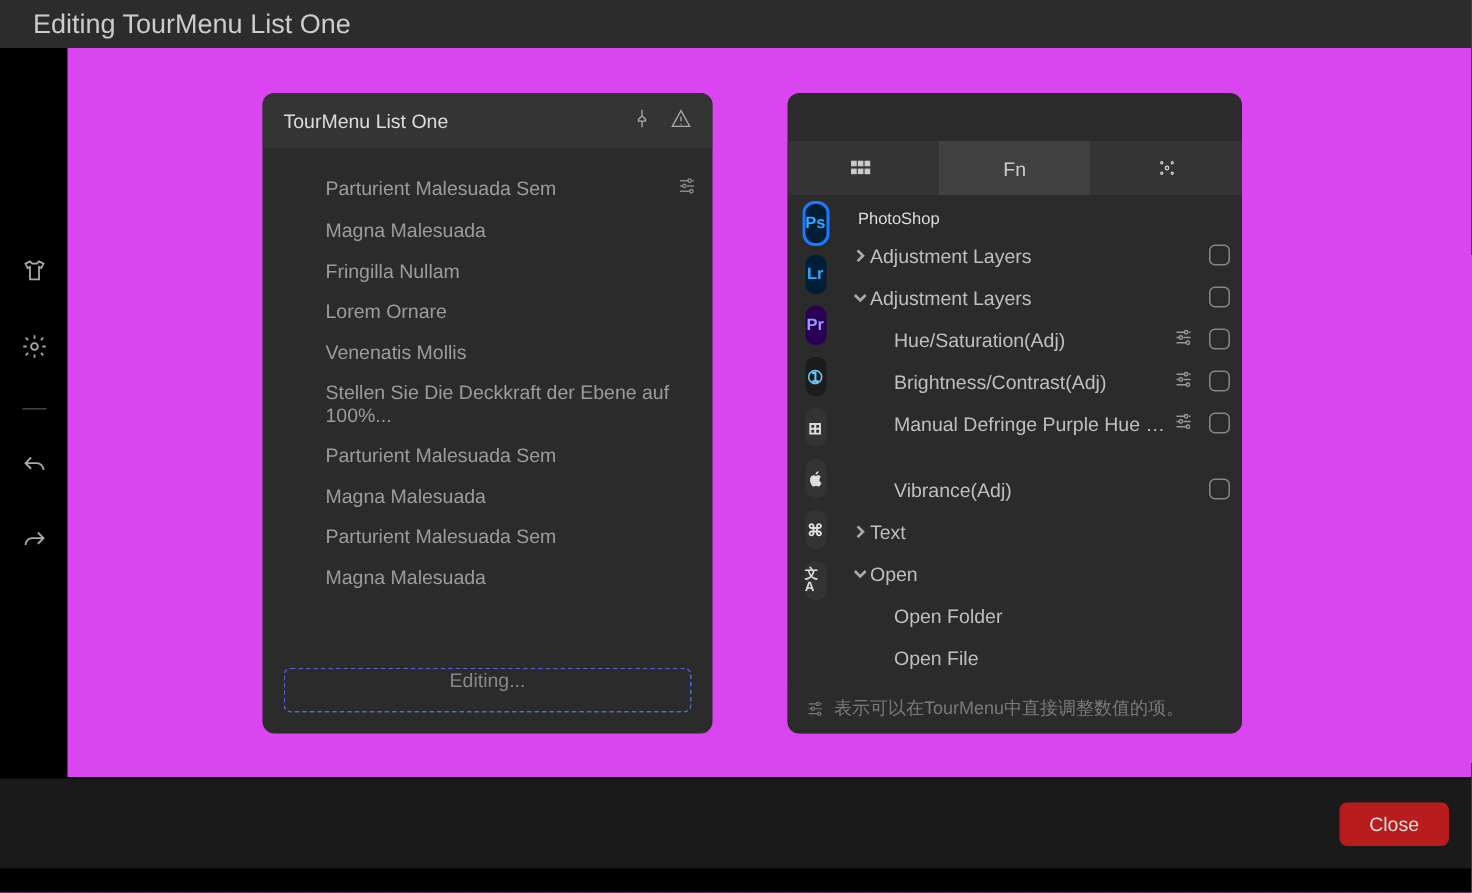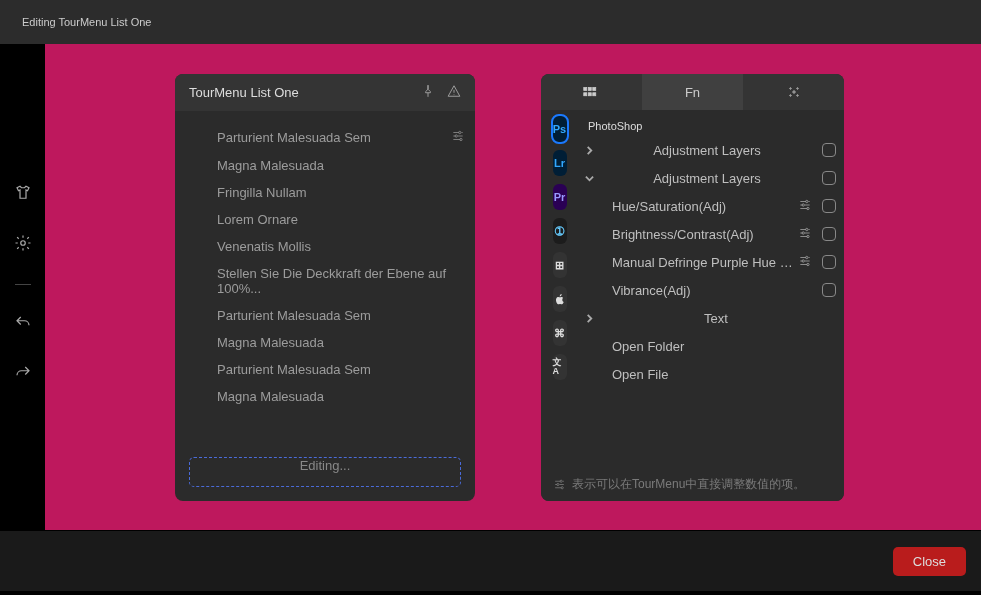--- a/index.html
+++ b/index.html
@@ -7,27 +7,27 @@
     width: 981px;
     height: 595px;
     background: #000;
     font-family: -apple-system, BlinkMacSystemFont, "Segoe UI", Arial, sans-serif;
     font-size: 13px;
     color: #e8e8e8;
     overflow: hidden;
     position: relative;
   }
   .header {
-    height: 44px;
+    height: 32px;
     background: #2c2c2c;
     display: flex;
     align-items: center;
     padding: 0 22px;
     color: #ccc;
-    font-size: 11px;
+    font-size: 18px;
   }
   .main-body {
     display: flex;
     height: calc(100% - 48px - 61px);
     background: #000;
   }
   .sidebar {
     width: 45px;
     background: #000;
     display: flex;
@@ -38,24 +38,24 @@
   }
   .sidebar .sep {
     width: 16px;
     height: 1px;
     background: #444;
     margin: 0;
   }
   .sidebar svg { width: 18px; height: 18px; stroke: #aaa; fill: none; stroke-width: 1.6; }
   .content {
     flex: 1;
-    background: #be185d;
+    background: #d946ef;
     display: flex;
     padding: 30px 65px 30px 130px;
-    gap: 66px;
+    gap: 50px;
   }
   
   .left-card {
     width: 300px;
     background: #2b2b2b;
     border-radius: 8px;
     display: flex;
     flex-direction: column;
     align-self: flex-start;
     overflow: hidden;
@@ -110,20 +110,21 @@
     display: flex;
     flex-direction: column;
     overflow: hidden;
     align-self: flex-start;
     height: 427px;
     position: relative;
   }
   .right-tabs {
     display: flex;
     height: 36px;
+    margin-top: 32px;
   }
   .right-tab {
     flex: 1;
     display: flex;
     align-items: center;
     justify-content: center;
     background: #343434;
   }
   .right-tab.active { background: #404040; }
   .right-tab svg { width: 18px; height: 14px; stroke: #ccc; fill: #ccc; }
@@ -214,21 +215,21 @@
     padding: 0 15px;
   }
   .close-btn {
     background: #b91c1c;
     color: #ddd;
     border: none;
     border-radius: 5px;
     padding: 7px 20px;
     font-size: 13px;
   }
-  .ind1 { padding-left: 14px; text-align: center; }
+  .ind1 { padding-left: 14px; }
   .ind2 { padding-left: 20px; }
 </style>
 </head>
 <body>
 
 <div class="header">
   <span>Editing TourMenu List One</span>
 </div>
 
 <div class="main-body">
@@ -395,32 +396,40 @@
                 <span class="chev"></span>
                 <span class="label ind2" style="padding-left:8px">Manual Defringe Purple Hue Hi...</span>
                 <span><svg class="sliders" viewBox="0 0 24 24">
                     <path d="M4 6h10M18 6h2M4 12h4M12 12h8M4 18h12"></path>
                     <circle cx="15" cy="6" r="2"></circle>
                     <circle cx="9" cy="12" r="2"></circle>
                     <circle cx="17" cy="18" r="2"></circle>
                   </svg></span>
                 <span class="checkbox"></span>
               </div>
-              <div class="tree-row" style="padding-left: 14px;">
+              <div class="tree-row" style="padding-left: 14px; margin-top: 16px;">
                 <span class="chev"></span>
                 <span class="label ind2" style="padding-left:8px">Vibrance(Adj)</span>
                 <span class="checkbox"></span>
               </div>
               <div class="tree-row">
                 <span class="chev">
                   <svg viewBox="0 0 10 10">
                     <path d="M3 1l4 4-4 4"></path>
                   </svg>
                 </span>
                 <span class="label ind1" style="padding-left:0px">Text</span>
+              </div>
+              <div class="tree-row">
+                <span class="chev">
+                  <svg viewBox="0 0 10 10">
+                    <path d="M1 3l4 4 4-4"></path>
+                  </svg>
+                </span>
+                <span class="label ind1" style="padding-left:0px">Open</span>
               </div>
               <div class="tree-row" style="padding-left: 14px;">
                 <span class="chev"></span>
                 <span class="label ind2" style="padding-left:8px">Open Folder</span>
               </div>
               <div class="tree-row" style="padding-left: 14px;">
                 <span class="chev"></span>
                 <span class="label ind2" style="padding-left:8px">Open File</span>
               </div>
             </div>

